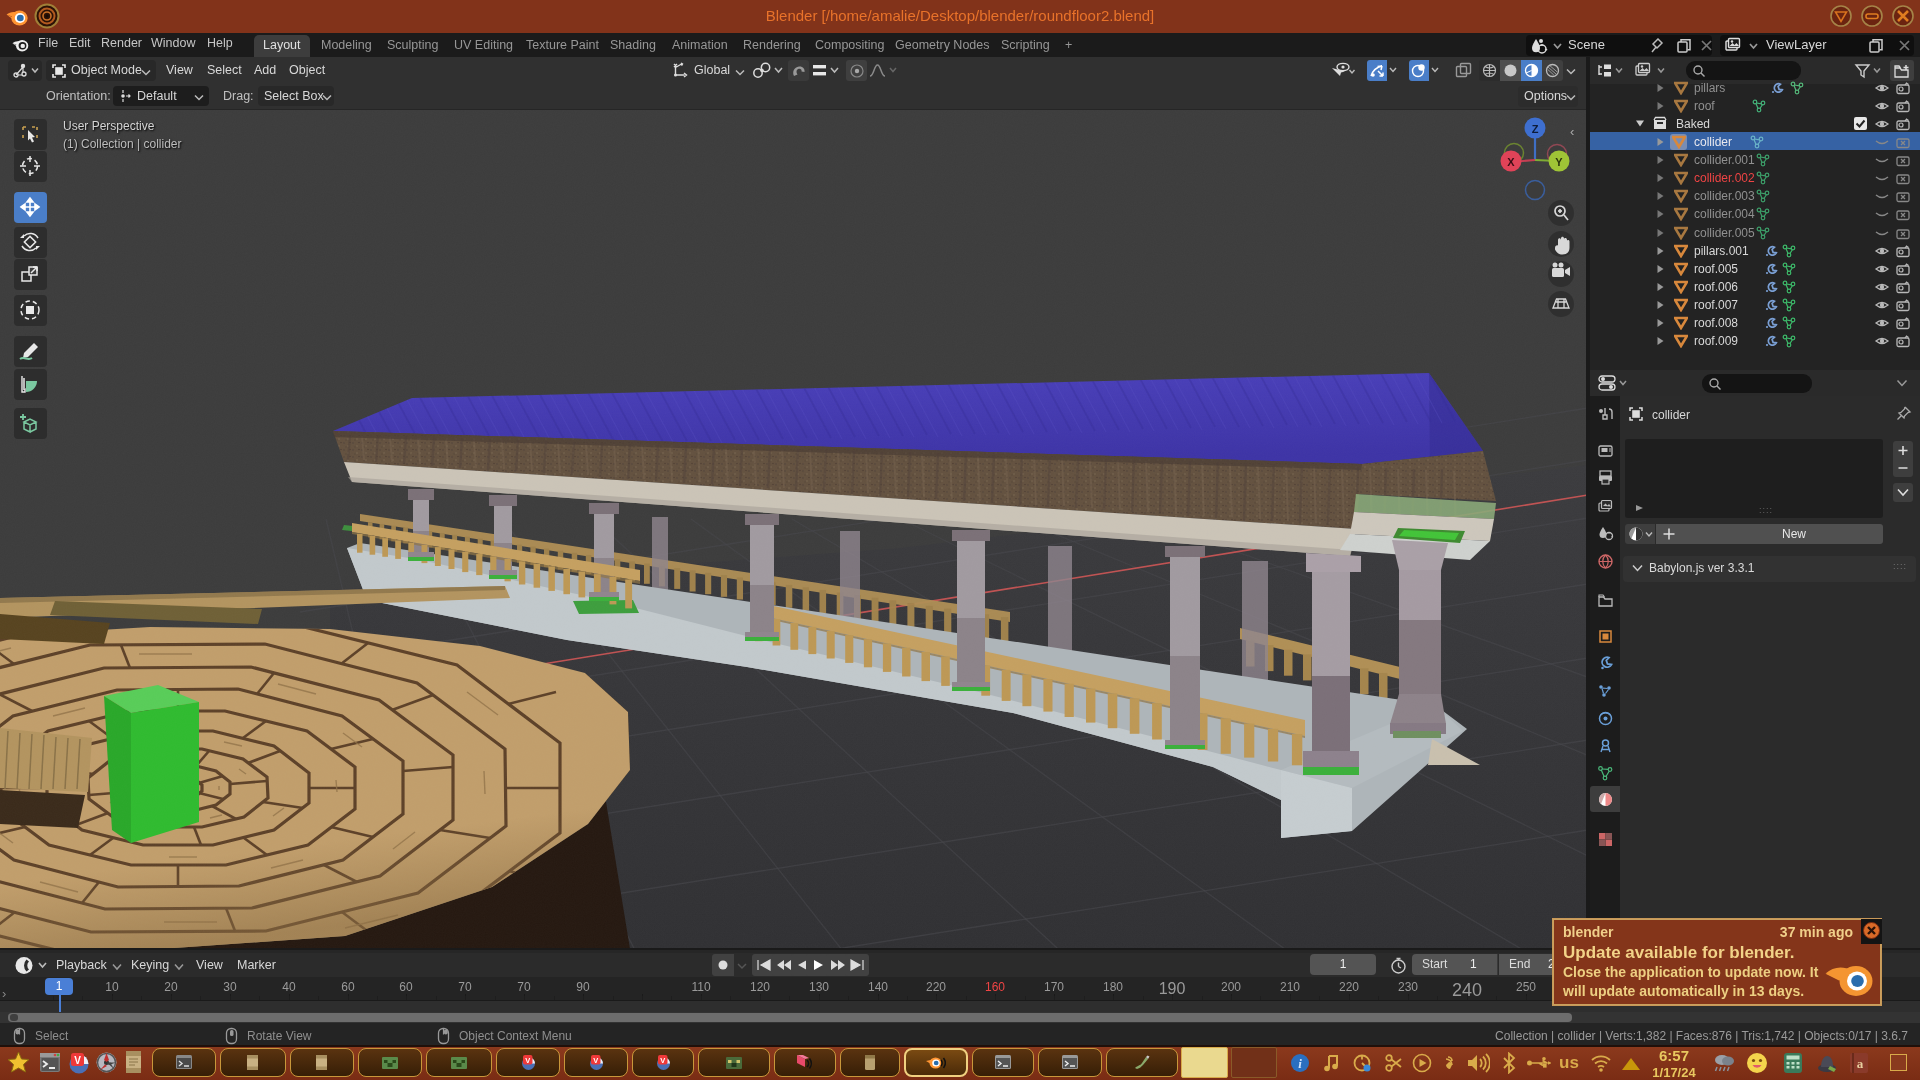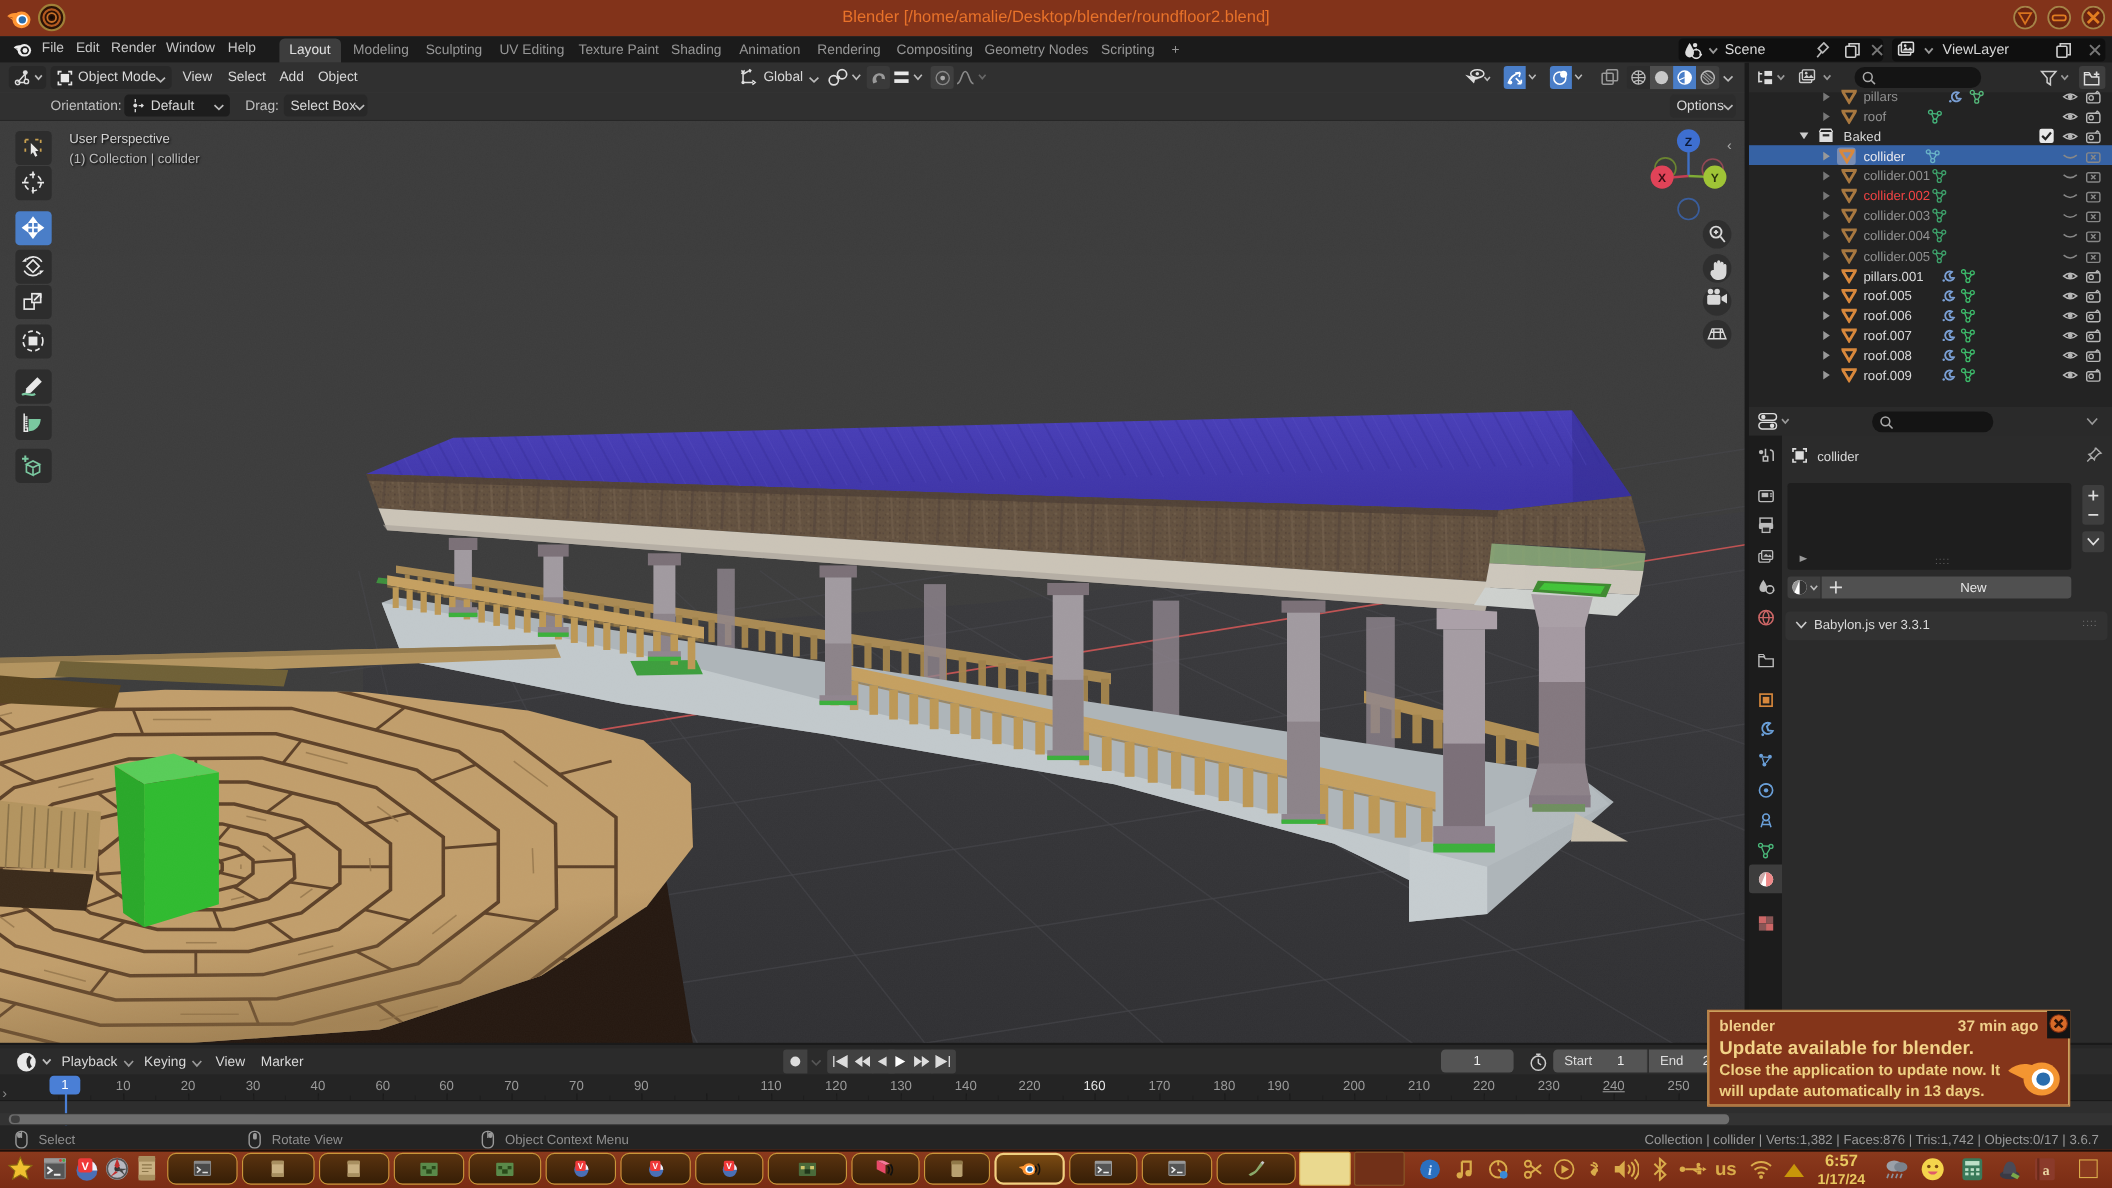--- a/index.html
+++ b/index.html
@@ -1449,37 +1449,37 @@
       <div class="abs" style="top:30px;left:701px;width:40px;margin-left:-20px;text-align:center;color:#9a9a9a;font-size:12px;">110</div>
       <div class="abs" style="top:44px;left:701px;width:1px;height:6px;background:#1a1a1a;"></div>
       <div class="abs" style="top:30px;left:760px;width:40px;margin-left:-20px;text-align:center;color:#9a9a9a;font-size:12px;">120</div>
       <div class="abs" style="top:44px;left:760px;width:1px;height:6px;background:#1a1a1a;"></div>
       <div class="abs" style="top:30px;left:819px;width:40px;margin-left:-20px;text-align:center;color:#9a9a9a;font-size:12px;">130</div>
       <div class="abs" style="top:44px;left:819px;width:1px;height:6px;background:#1a1a1a;"></div>
       <div class="abs" style="top:30px;left:878px;width:40px;margin-left:-20px;text-align:center;color:#9a9a9a;font-size:12px;">140</div>
       <div class="abs" style="top:44px;left:878px;width:1px;height:6px;background:#1a1a1a;"></div>
       <div class="abs" style="top:30px;left:936px;width:40px;margin-left:-20px;text-align:center;color:#9a9a9a;font-size:12px;">220</div>
       <div class="abs" style="top:44px;left:936px;width:1px;height:6px;background:#1a1a1a;"></div>
-      <div class="abs" style="top:30px;left:995px;width:40px;margin-left:-20px;text-align:center;color:#e5e5e5;font-size:12px;">160</div>
+      <div class="abs" style="top:30px;left:995px;width:40px;margin-left:-20px;text-align:center;color:#ef4444;font-size:12px;">160</div>
       <div class="abs" style="top:44px;left:995px;width:1px;height:6px;background:#1a1a1a;"></div>
       <div class="abs" style="top:30px;left:1054px;width:40px;margin-left:-20px;text-align:center;color:#9a9a9a;font-size:12px;">170</div>
       <div class="abs" style="top:44px;left:1054px;width:1px;height:6px;background:#1a1a1a;"></div>
       <div class="abs" style="top:30px;left:1113px;width:40px;margin-left:-20px;text-align:center;color:#9a9a9a;font-size:12px;">180</div>
       <div class="abs" style="top:44px;left:1113px;width:1px;height:6px;background:#1a1a1a;"></div>
-      <div class="abs" style="top:30px;left:1172px;width:40px;margin-left:-20px;color:#9a9a9a;font-size:12px;">190</div>
+      <div class="abs" style="top:30px;left:1172px;width:40px;margin-left:-20px;text-align:center;color:#9a9a9a;font-size:16px;">190</div>
       <div class="abs" style="top:44px;left:1172px;width:1px;height:6px;background:#1a1a1a;"></div>
       <div class="abs" style="top:30px;left:1231px;width:40px;margin-left:-20px;text-align:center;color:#9a9a9a;font-size:12px;">200</div>
       <div class="abs" style="top:44px;left:1231px;width:1px;height:6px;background:#1a1a1a;"></div>
       <div class="abs" style="top:30px;left:1290px;width:40px;margin-left:-20px;text-align:center;color:#9a9a9a;font-size:12px;">210</div>
       <div class="abs" style="top:44px;left:1290px;width:1px;height:6px;background:#1a1a1a;"></div>
       <div class="abs" style="top:30px;left:1349px;width:40px;margin-left:-20px;text-align:center;color:#9a9a9a;font-size:12px;">220</div>
       <div class="abs" style="top:44px;left:1349px;width:1px;height:6px;background:#1a1a1a;"></div>
       <div class="abs" style="top:30px;left:1408px;width:40px;margin-left:-20px;text-align:center;color:#9a9a9a;font-size:12px;">230</div>
       <div class="abs" style="top:44px;left:1408px;width:1px;height:6px;background:#1a1a1a;"></div>
-      <div class="abs" style="top:30px;left:1467px;width:40px;margin-left:-20px;text-align:center;color:#9a9a9a;font-size:12px;text-decoration:underline;">240</div>
+      <div class="abs" style="top:30px;left:1467px;width:40px;margin-left:-20px;text-align:center;color:#9a9a9a;font-size:18px;">240</div>
       <div class="abs" style="top:44px;left:1467px;width:1px;height:6px;background:#1a1a1a;"></div>
       <div class="abs" style="top:30px;left:1526px;width:40px;margin-left:-20px;text-align:center;color:#9a9a9a;font-size:12px;">250</div>
       <div class="abs" style="top:44px;left:1526px;width:1px;height:6px;background:#1a1a1a;"></div>
       <div class="abs" style="top:46px;left:53px;width:1px;height:4px;background:#1e1e1e;"></div>
       <div class="abs" style="top:46px;left:82px;width:1px;height:4px;background:#1e1e1e;"></div>
       <div class="abs" style="top:46px;left:112px;width:1px;height:4px;background:#1e1e1e;"></div>
       <div class="abs" style="top:46px;left:141px;width:1px;height:4px;background:#1e1e1e;"></div>
       <div class="abs" style="top:46px;left:171px;width:1px;height:4px;background:#1e1e1e;"></div>
       <div class="abs" style="top:46px;left:200px;width:1px;height:4px;background:#1e1e1e;"></div>
       <div class="abs" style="top:46px;left:230px;width:1px;height:4px;background:#1e1e1e;"></div>

